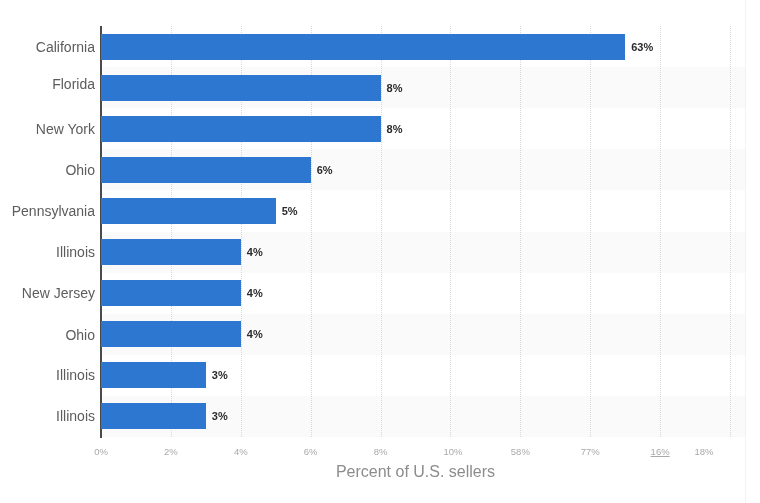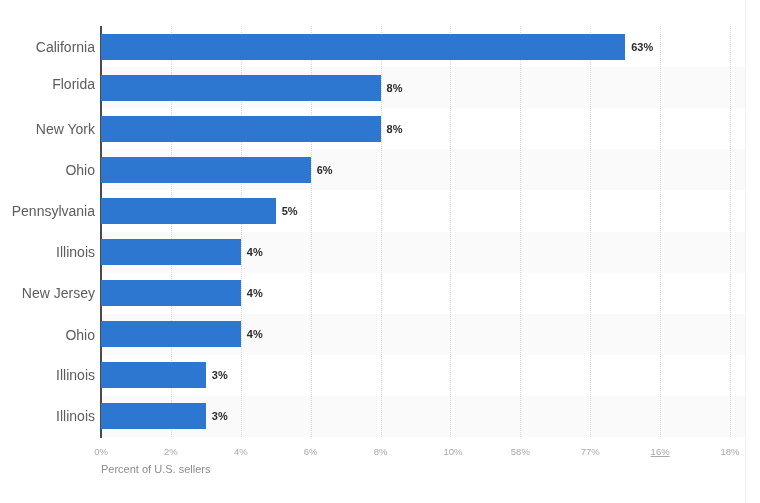--- a/index.html
+++ b/index.html
@@ -80,21 +80,22 @@
     font-size: 9.5px;
     color: #a9a9a9;
     transform: translateX(-50%);
     white-space: nowrap;
   }
   #x-axis-title {
     position: absolute;
     top: 463px;
     left: 101px;
     width: 629px;
-    font-size: 11px;
+    text-align: center;
+    font-size: 16px;
     color: #8c8c8c;
     white-space: nowrap;
   }
   #right-edge {
     position: absolute;
     left: 745px;
     top: 0;
     width: 15px;
     height: 503px;
     background: #ffffff;
@@ -166,14 +167,14 @@
     <div class="cat-label" style="top: 403.45px;">Illinois</div>
     <div class="tick-label" style="left: 101px;">0%</div>
     <div class="tick-label" style="left: 170.889px;">2%</div>
     <div class="tick-label" style="left: 240.778px;">4%</div>
     <div class="tick-label" style="left: 310.667px;">6%</div>
     <div class="tick-label" style="left: 380.556px;">8%</div>
     <div class="tick-label" style="left: 453px;">10%</div>
     <div class="tick-label" style="left: 520.333px;">58%</div>
     <div class="tick-label" style="left: 590.222px;">77%</div>
     <div class="tick-label" style="left: 660.111px; text-decoration: underline;">16%</div>
-    <div class="tick-label" style="left: 730px;">18%</div>
+    <div class="tick-label" style="left: 704px;">18%</div>
   </div>
 
 </body></html>

